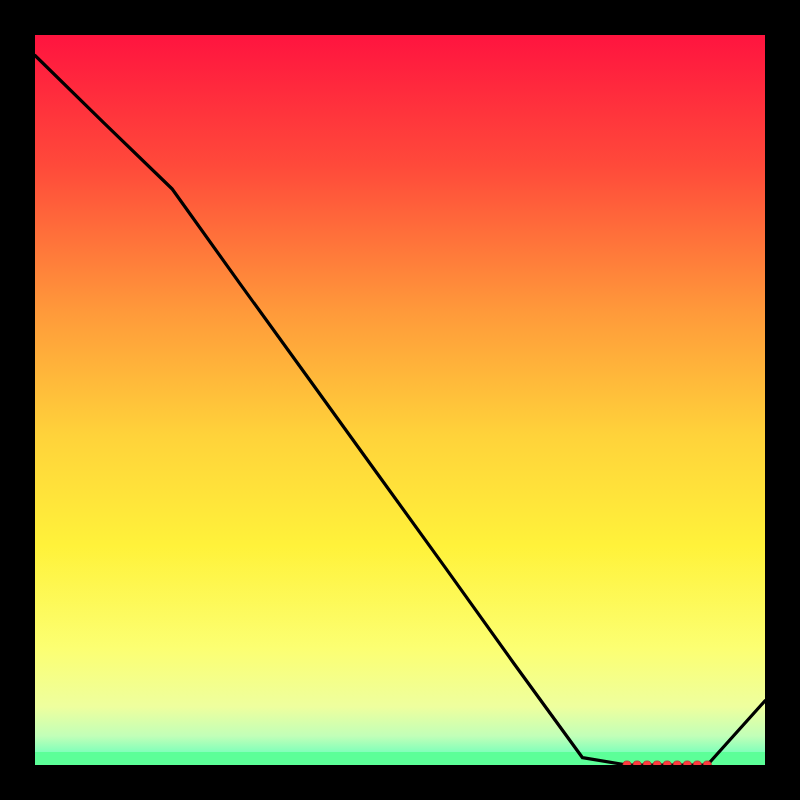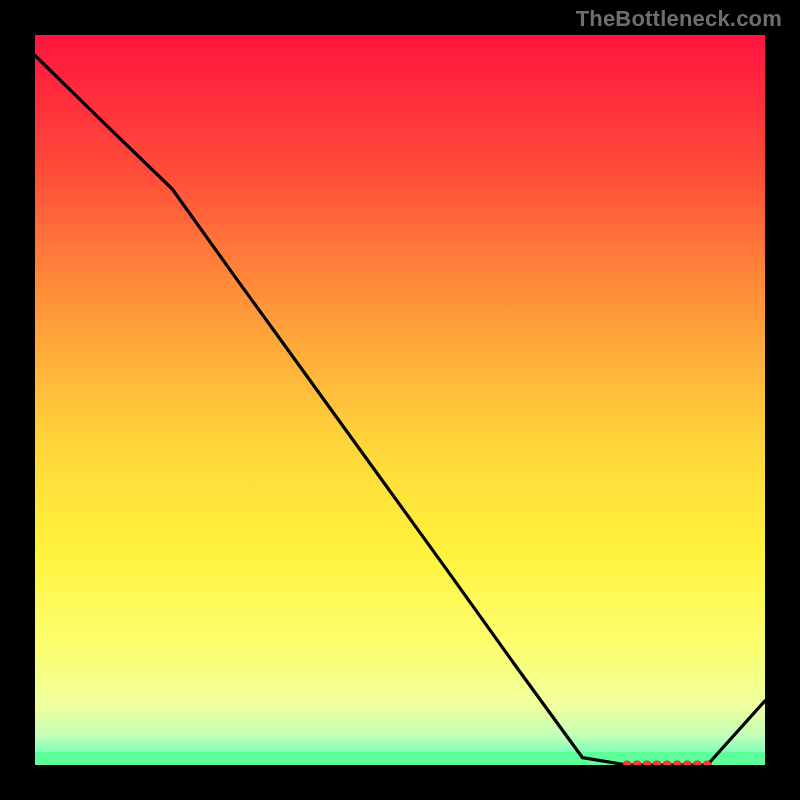--- a/index.html
+++ b/index.html
@@ -43,21 +43,20 @@
   }
   .band-flat {
     fill: #5cff98;
   }
 </style>
 </head>
 <body>
 
 <div class="frame">
 
-  <div class="watermark">TheBottleneck.com</div>
 
   <div class="plot-area">
     <svg id="chart-svg" width="730" height="730" viewBox="0 0 730 730">
       <defs>
         <linearGradient id="bg-grad" x1="0" y1="0" x2="0" y2="1">
           <stop id="g0" offset="0%" stop-color="#ff143f"></stop>
           <stop id="g1" offset="18%" stop-color="#ff4a3a"></stop>
           <stop id="g2" offset="38%" stop-color="#ff9a3a"></stop>
           <stop id="g3" offset="55%" stop-color="#ffd33a"></stop>
           <stop id="g4" offset="70%" stop-color="#fff23a"></stop>

